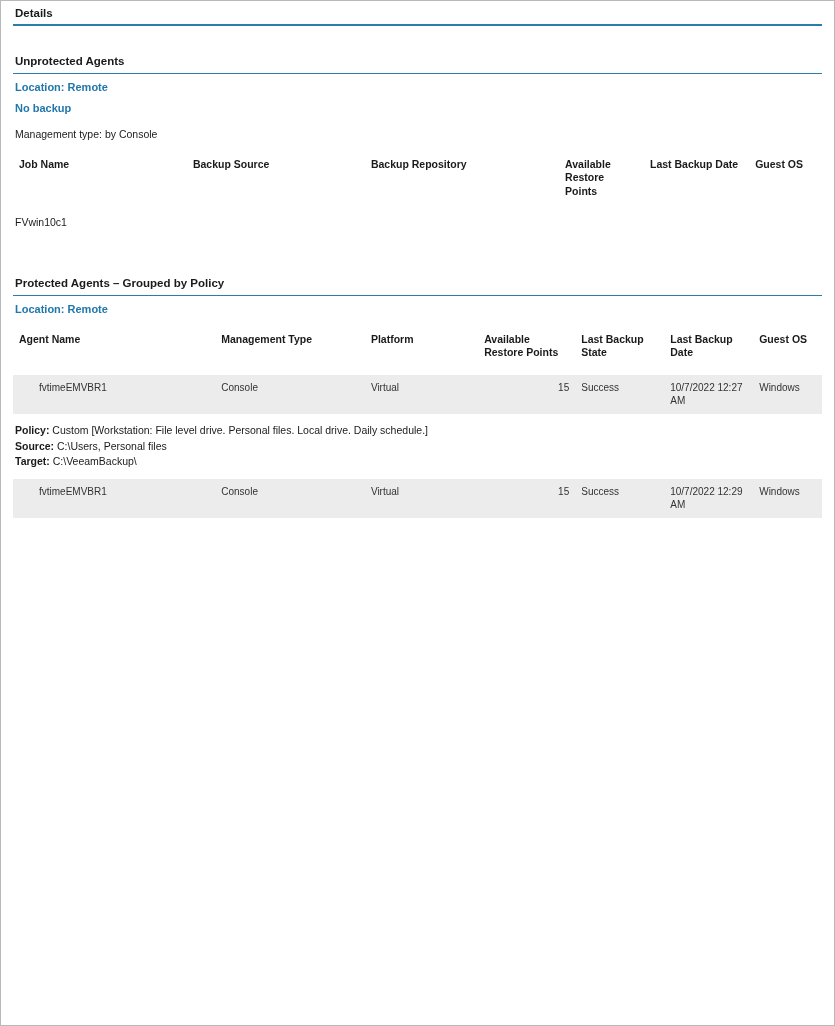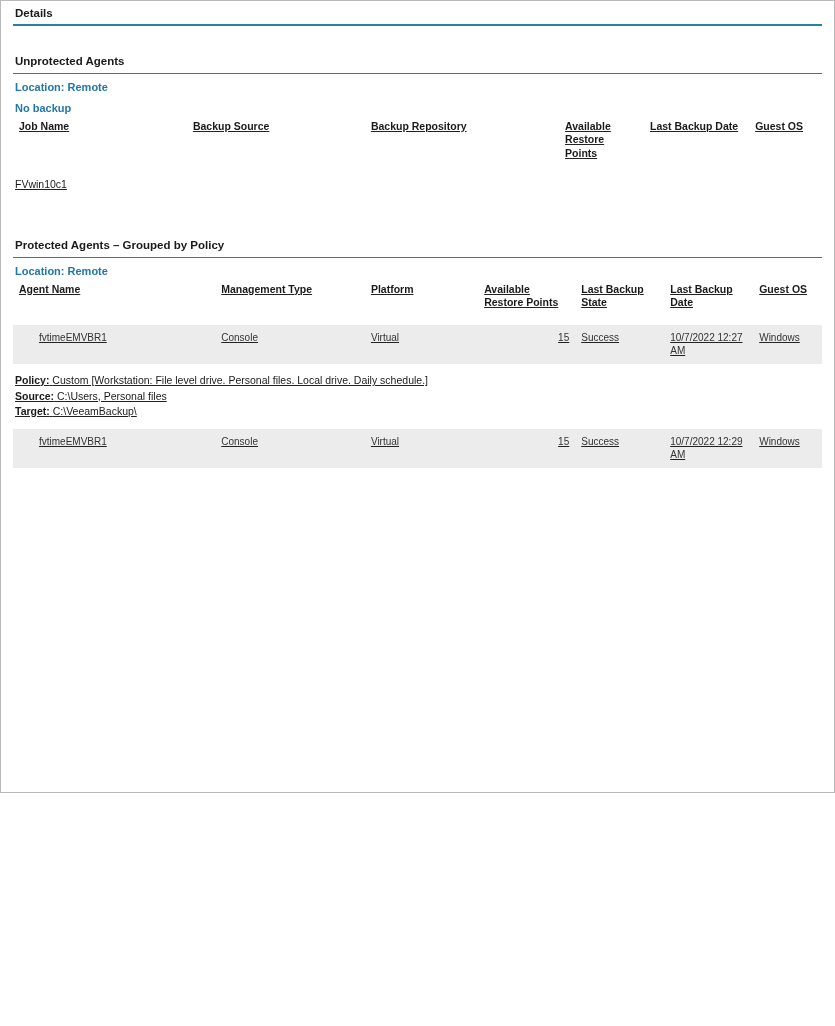--- a/index.html
+++ b/index.html
@@ -7,21 +7,21 @@
     padding: 0;
     background: #ffffff;
   }
   body {
     font-family: "Liberation Sans", sans-serif;
     font-size: 11px;
     color: #222222;
   }
   .page {
     width: 835px;
-    height: 793px;
+    height: 1026px;
     box-sizing: border-box;
     border: 1px solid #b9b9b9;
     background: #ffffff;
     position: relative;
     overflow: hidden;
   }
   .details-header {
     padding: 6px 14px 5px 14px;
     font-size: 11.5px;
     font-weight: bold;
@@ -59,22 +59,21 @@
   }
   .mgmt-line {
     font-size: 10.5px;
     color: #222;
     padding: 14px 2px 0 2px;
   }
   table.grid {
     width: 100%;
     border-collapse: collapse;
     table-layout: fixed;
-    margin-top: 0;
-    text-decoration: underline;
+    margin-top: 12px;
   }
   table.grid th {
     font-size: 10.5px;
     font-weight: bold;
     color: #1a1a1a;
     text-align: left;
     vertical-align: top;
     padding: 6px 6px 8px 6px;
     line-height: 1.28;
   }
@@ -121,20 +120,21 @@
 
   <div class="details-header">Details</div>
   <div class="details-rule"></div>
 
   <div class="section">
     <div class="section-title">Unprotected Agents</div>
     <div class="section-rule"></div>
 
     <div class="location-line">Location: Remote</div>
     <div class="nobackup-line">No backup</div>
+    <div class="mgmt-line">Management type: by Console</div>
 
     <table class="grid">
       <colgroup>
         <col style="width:21.5%">
         <col style="width:22%">
         <col style="width:24%">
         <col style="width:10.5%">
         <col style="width:13%">
         <col style="width:9%">
       </colgroup>

